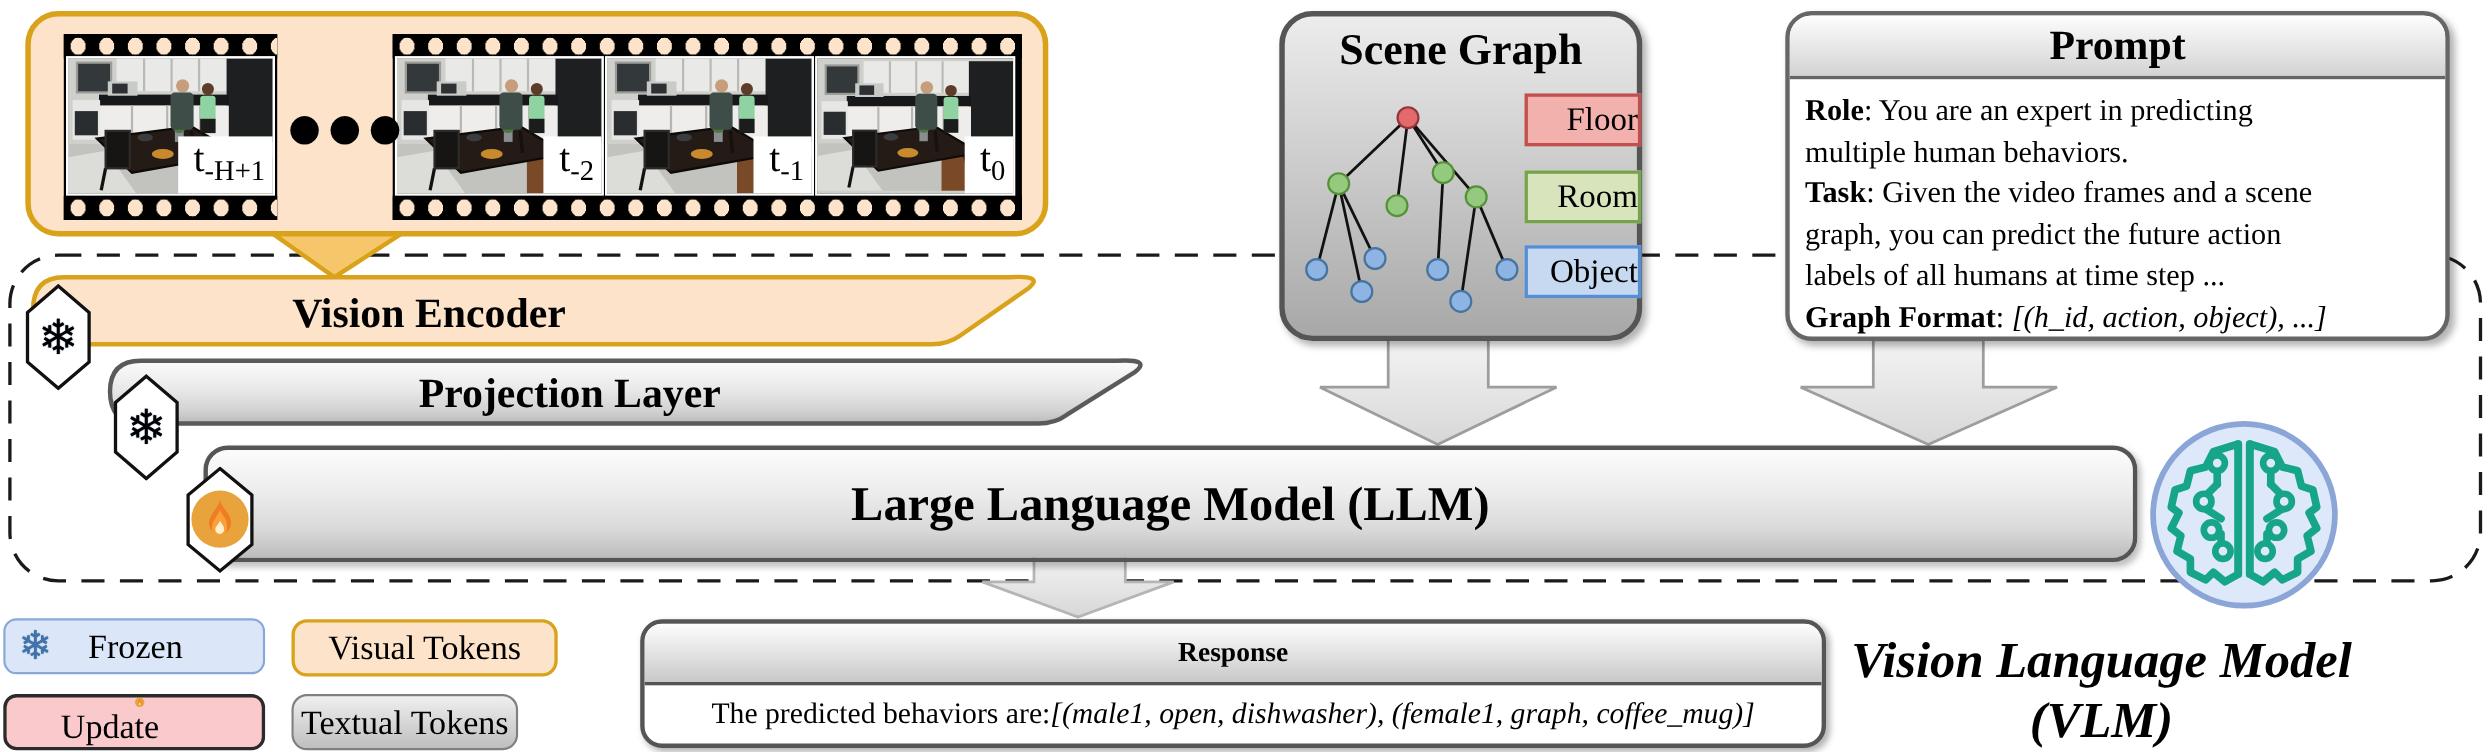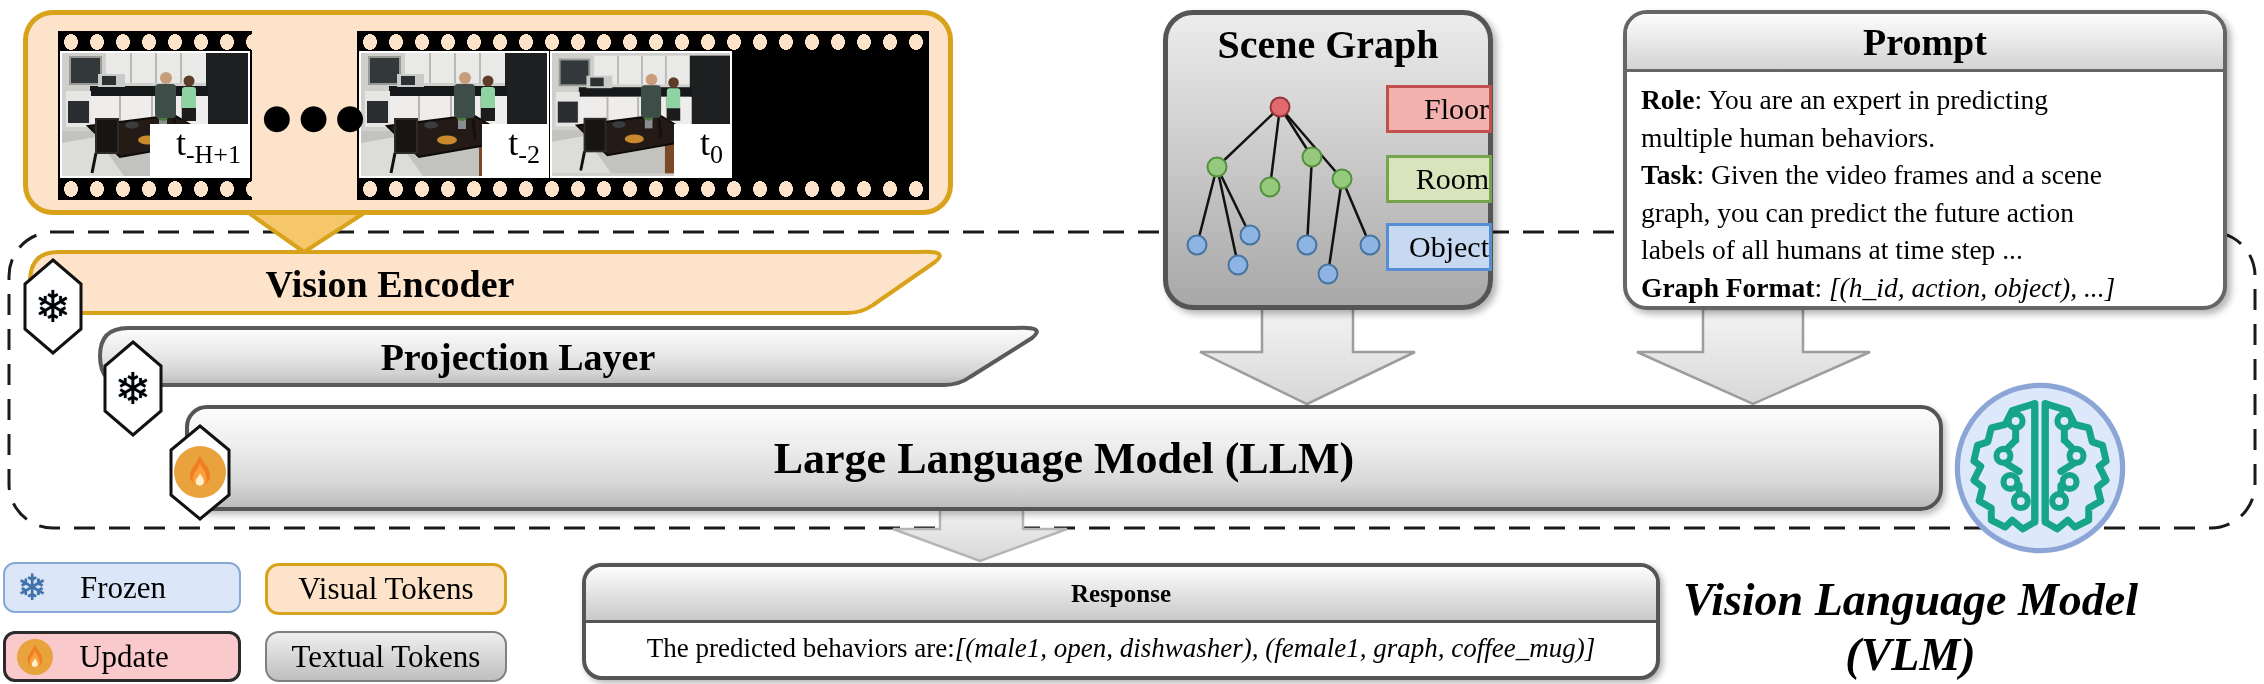--- a/index.html
+++ b/index.html
@@ -14,21 +14,21 @@
   #film-box{left:23px;top:10px;width:920px;height:195px;background:#fde3c9;border:5px solid #d9a21b;
             border-radius:30px;z-index:3;}
   .strip{position:absolute;top:16px;height:169px;background:#000;}
   .sprockets{position:absolute;left:0;width:100%;height:22px;background-color:#000;
              background-image:radial-gradient(ellipse 7px 8px at 13px 11px,#fde3c9 96%,rgba(0,0,0,0) 100%);
              background-size:26px 22px;background-repeat:repeat-x;}
   .sprockets.top{top:0;} .sprockets.bottom{bottom:0;}
   .frames-row{position:absolute;top:22px;left:4px;height:123px;display:flex;gap:5px;}
   .frame{position:relative;width:186px;height:123px;background:#cfcfcb;outline:2px solid #fff;overflow:hidden;}
   .frame-art{width:100%;height:100%;}
-  .frame-label{position:absolute;right:0;bottom:0;background:#fff;padding:0 7px 2px 26px;
+  .frame-label{position:absolute;right:0;bottom:0;background:#fff;padding:0 7px 2px 14px;
                font-size:36px;line-height:38px;}
   .frame-label sub{font-size:26px;}
   #dots-row{left:262px;top:96px;width:100px;text-align:center;z-index:4;
             font-family:"DejaVu Sans",sans-serif;font-size:34px;letter-spacing:7px;color:#000;}
   
   #llm-bar{left:185px;top:405px;width:1750px;height:98px;border:4px solid #555;border-radius:22px;
            background:linear-gradient(180deg,#fcfcfc 0%,#ececec 40%,#d8d8d8 75%,#bcbcbc 100%);
            display:flex;align-items:center;justify-content:center;z-index:2;
            box-shadow:3px 4px 6px rgba(0,0,0,.25);}
   #llm-bar .title{font-weight:bold;font-size:44px;}
@@ -61,23 +61,23 @@
                 display:flex;align-items:center;justify-content:center;}
   #response-box .header .title{font-weight:bold;font-size:25px;}
   #response-box .body{height:51px;display:flex;align-items:center;justify-content:center;font-size:27px;}
   
   #vlm-label{left:1658px;top:572px;width:505px;text-align:center;z-index:3;font-weight:bold;
              font-size:46px;line-height:55px;font-style:italic;}
   #brain-icon{left:1953px;top:381px;z-index:4;}
   
   .legend-chip{display:flex;align-items:center;box-sizing:border-box;z-index:3;font-size:31px;}
   #legend-frozen{left:3px;top:562px;width:238px;height:51px;background:#dbe7f8;border:2.5px solid #88a8d8;border-radius:12px;}
-  #legend-update{left:3px;top:631px;width:238px;height:51px;background:#f9c9cb;border:3px solid #2b2b2b;border-radius:12px;}
+  #legend-update{left:3px;top:631px;width:238px;height:51px;background:#f9c9cb;border:3px solid #2b2b2b;border-radius:12px;flex-direction:column;}
   #legend-visual{left:265px;top:563px;width:242px;height:52px;background:#fde3c9;border:3px solid #d9a21b;border-radius:14px;justify-content:center;}
-  #legend-textual{left:265px;top:631px;width:242px;height:51px;
+  #legend-textual{left:265px;top:631px;width:206px;height:51px;
                   background:linear-gradient(180deg,#efefef,#bfbfbf);border:2.5px solid #808080;border-radius:14px;justify-content:center;}
   .legend-chip .chip-label{flex:1;text-align:center;}
   .snowflake-glyph{font-family:"DejaVu Sans",sans-serif;color:#3f74b3;text-shadow:0 0 1px #14365c;}
   #legend-frozen .snowflake-glyph{font-size:36px;margin-left:12px;}
   #legend-frozen .chip-label{margin-right:40px;}
   #legend-update .fire-chip-icon{margin-left:10px;}
   #legend-update .chip-label{margin-right:44px;}
 </style>
 </head>
 <body>
@@ -175,20 +175,26 @@
 
     <div class="strip" style="left:329px;width:572px;">
       <div class="sprockets top"></div>
       <div class="frames-row">
         <div class="frame">
           <svg class="frame-art">
               <use href="#kitchen"></use>
             </svg>
           <div class="frame-label"><span>t</span><sub>-2</sub></div>
         </div>
+        <div class="frame">
+          <svg class="frame-art">
+              <use href="#kitchen"></use>
+            </svg>
+          <div class="frame-label"><span>t</span><sub>-1</sub></div>
+        </div>
         <div class="frame" style="width:178px;">
           <svg class="frame-art">
               <use href="#kitchen"></use>
             </svg>
           <div class="frame-label"><span>t</span><sub>0</sub></div>
         </div>
       </div>
       <div class="sprockets bottom"></div>
     </div>
   </div>

